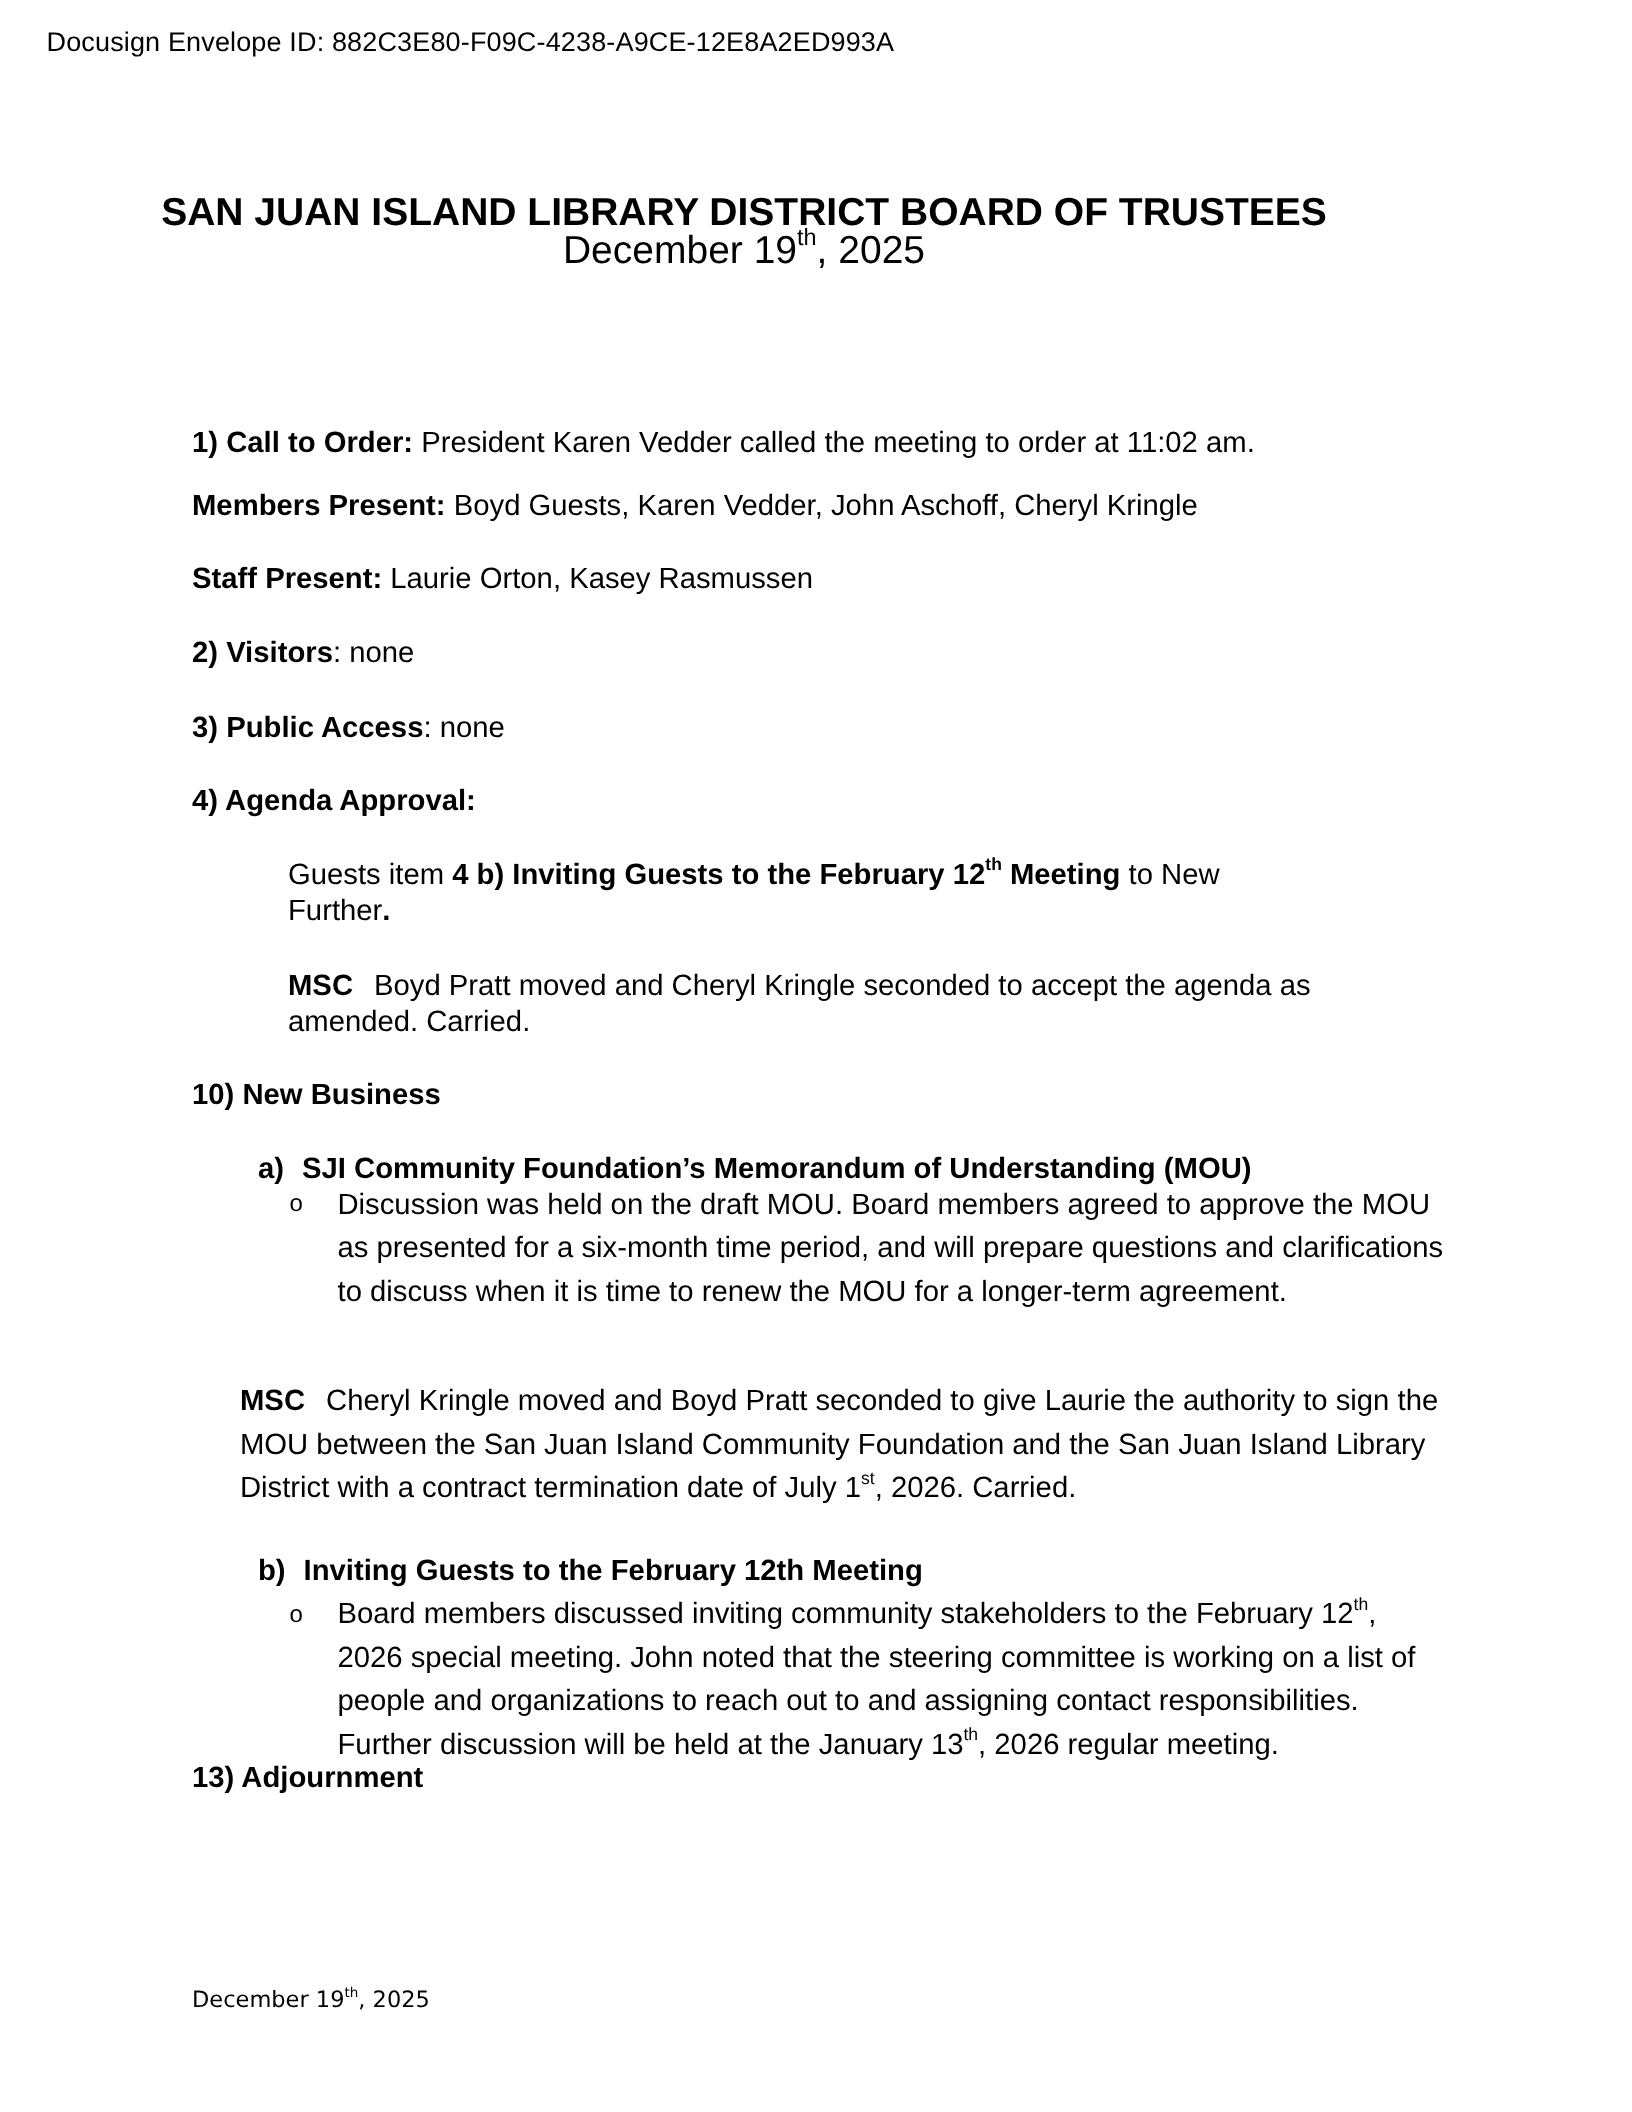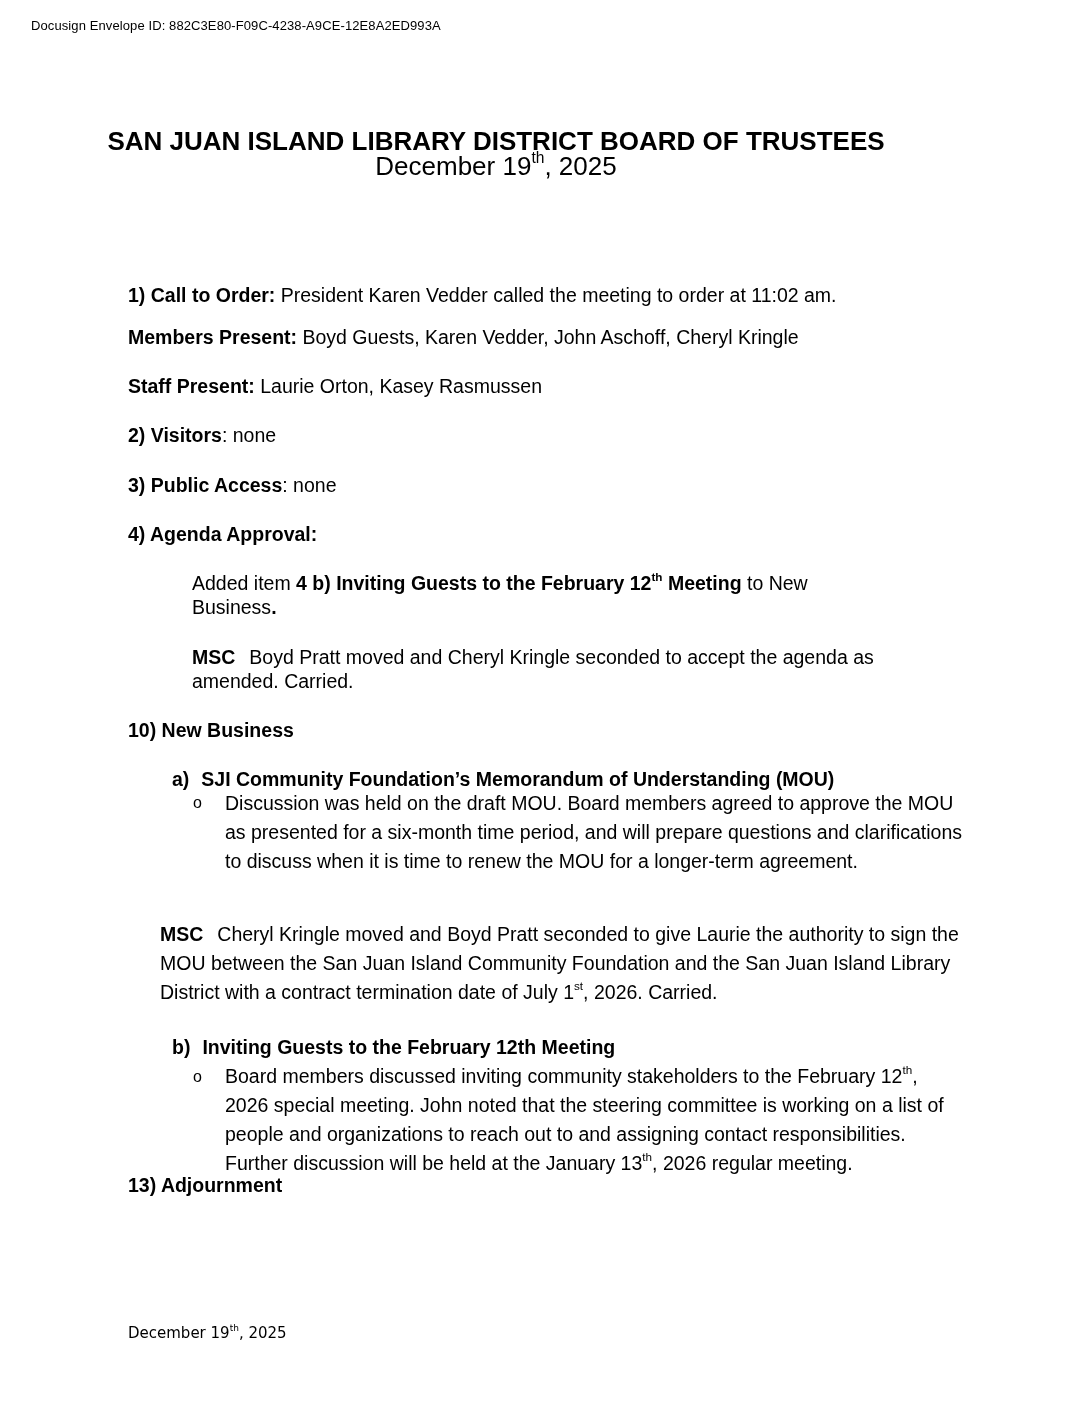--- a/index.html
+++ b/index.html
@@ -2,21 +2,21 @@
 <html><head>
 <meta charset="utf-8">
 <style>
   html, body { margin: 0; padding: 0; background: #ffffff; }
   body {
     width: 1088px; height: 1408px; position: relative; overflow: hidden;
     font-family: "Liberation Sans", sans-serif; color: #000;
   }
   .envelope {
     position: absolute; left: 31px; top: 18px;
-    font-size: 13px; letter-spacing: 0.1px;
+    font-size: 18px; letter-spacing: 0.1px;
   }
   .header {
     position: absolute; left: 0; width: 992px; top: 129px;
     text-align: center; font-size: 26px; line-height: 24.5px;
   }
   .header .b { font-weight: bold; }
   sup { font-size: 60%; line-height: 0; position: relative; top: -0.1em; vertical-align: super; }
   .p { position: absolute; font-size: 19.5px; line-height: 24px; }
   .b { font-weight: bold; }
   .lead { left: 128px; }
@@ -46,21 +46,21 @@
 <div class="p lead" style="top:325px"><span class="b">Members Present:</span><span> Boyd Guests, Karen Vedder, John Aschoff, Cheryl Kringle</span></div>
 
 <div class="p lead" style="top:374px"><span class="b">Staff Present:</span><span> Laurie Orton, Kasey Rasmussen</span></div>
 
 <div class="p lead" style="top:423px"><span class="b">2) Visitors</span><span>: none</span></div>
 
 <div class="p lead" style="top:473px"><span class="b">3) Public Access</span><span>: none</span></div>
 
 <div class="p lead b" style="top:522px">4) Agenda Approval:</div>
 
-<div class="p indent1" style="top:571px"><span>Added item </span><span class="b">4 b) Inviting Guests to the February 12</span><sup class="b">th</sup><span class="b"> Meeting</span><span> to New</span><br><span>Business</span><span class="b">.</span></div>
+<div class="p indent1" style="top:571px"><span>Guests item </span><span class="b">4 b) Inviting Guests to the February 12</span><sup class="b">th</sup><span class="b"> Meeting</span><span> to New</span><br><span>Further</span><span class="b">.</span></div>
 
 <div class="p indent1" style="top:645px; width:770px"><span class="b">MSC</span><span class="msc-gap"></span><span>Boyd Pratt moved and Cheryl Kringle seconded to accept the agenda as amended. Carried.</span></div>
 
 <div class="p lead b" style="top:718px">10) New Business</div>
 
 <div class="p suba b" style="top:767px"><span>a)</span><span style="display:inline-block;width:12px"></span><span>SJI Community Foundation’s Memorandum of Understanding (MOU)</span></div>
 
 <div class="bullet-mark" style="top:794px">o</div>
 <div class="p bullet-text" style="top:789px">Discussion was held on the draft MOU. Board members agreed to approve the MOU as presented for a six-month time period, and will prepare questions and clarifications to discuss when it is time to renew the MOU for a longer-term agreement.</div>
 

